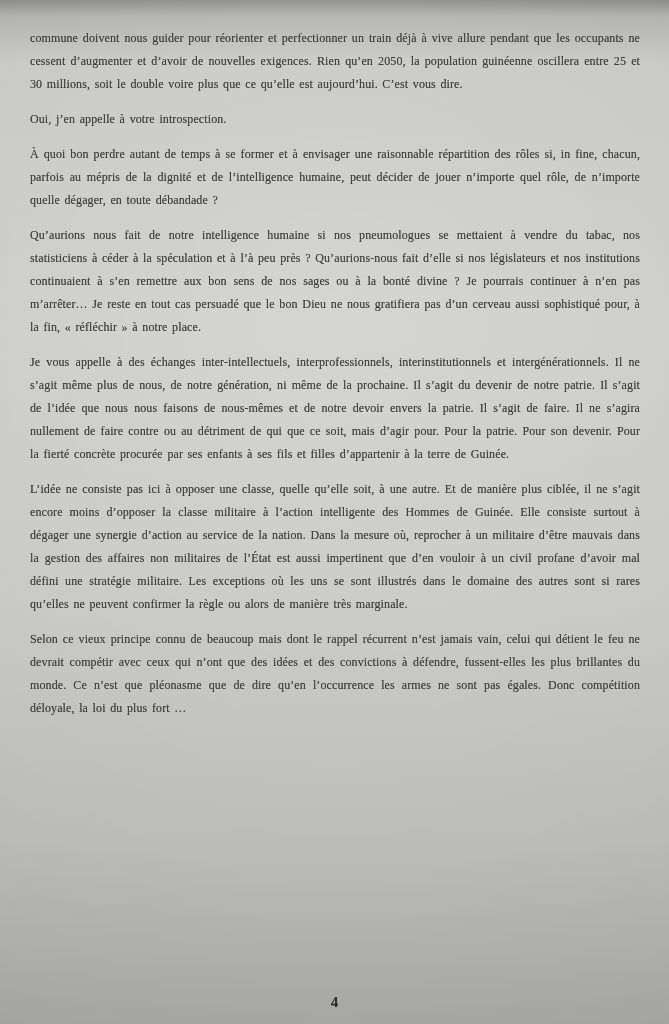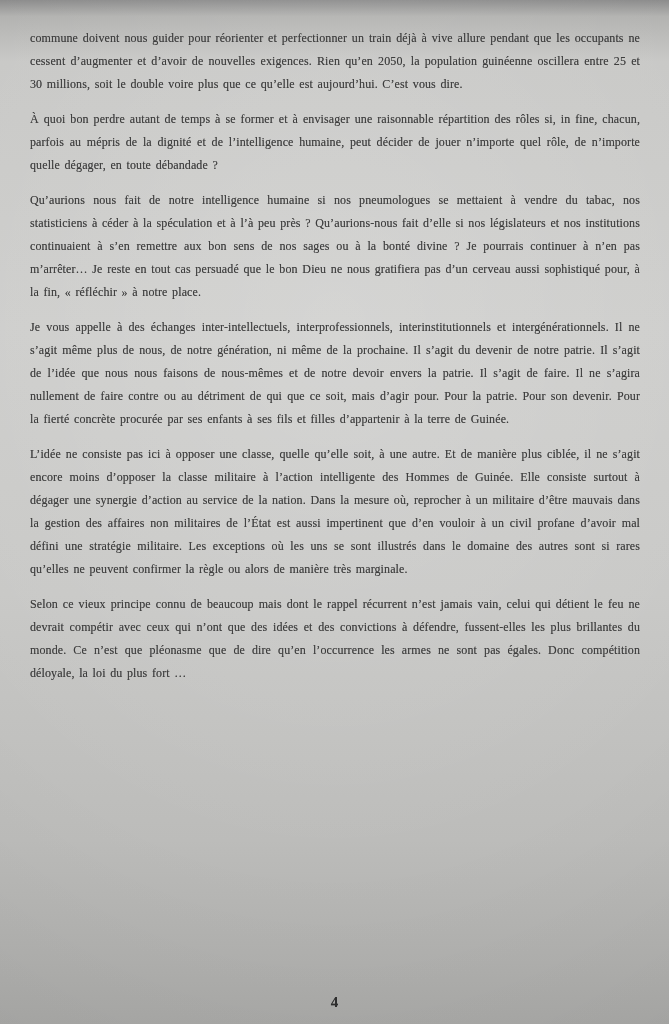--- a/index.html
+++ b/index.html
@@ -57,20 +57,21 @@
     color: #2e2e2e;
     text-shadow: 0 0 0.5px rgba(46,46,46,0.6);
   }
 </style>
 </head>
 <body>
 
 <div class="page">
   <div class="text-block">
     <p class="para">commune doivent nous guider pour réorienter et perfectionner un train déjà à vive allure pendant que les occupants ne cessent d’augmenter et d’avoir de nouvelles exigences. Rien qu’en 2050, la population guinéenne oscillera entre 25 et 30 millions, soit le double voire plus que ce qu’elle est aujourd’hui. C’est vous dire.</p>
+    <p class="para">Oui, j’en appelle à votre introspection.</p>
     <p class="para">À quoi bon perdre autant de temps à se former et à envisager une raisonnable répartition des rôles si, in fine, chacun, parfois au mépris de la dignité et de l’intelligence humaine, peut décider de jouer n’importe quel rôle, de n’importe quelle dégager, en toute débandade ?</p>
     <p class="para">Qu’aurions nous fait de notre intelligence humaine si nos pneumologues se mettaient à vendre du tabac, nos statisticiens à céder à la spéculation et à l’à peu près ? Qu’aurions-nous fait d’elle si nos législateurs et nos institutions continuaient à s’en remettre aux bon sens de nos sages ou à la bonté divine ? Je pourrais continuer à n’en pas m’arrêter… Je reste en tout cas persuadé que le bon Dieu ne nous gratifiera pas d’un cerveau aussi sophistiqué pour, à la fin, « réfléchir » à notre place.</p>
     <p class="para">Je vous appelle à des échanges inter-intellectuels, interprofessionnels, interinstitutionnels et intergénérationnels. Il ne s’agit même plus de nous, de notre génération, ni même de la prochaine. Il s’agit du devenir de notre patrie. Il s’agit de l’idée que nous nous faisons de nous-mêmes et de notre devoir envers la patrie. Il s’agit de faire. Il ne s’agira nullement de faire contre ou au détriment de qui que ce soit, mais d’agir pour. Pour la patrie. Pour son devenir. Pour la fierté concrète procurée par ses enfants à ses fils et filles d’appartenir à la terre de Guinée.</p>
     <p class="para">L’idée ne consiste pas ici à opposer une classe, quelle qu’elle soit, à une autre. Et de manière plus ciblée, il ne s’agit encore moins d’opposer la classe militaire à l’action intelligente des Hommes de Guinée. Elle consiste surtout à dégager une synergie d’action au service de la nation. Dans la mesure où, reprocher à un militaire d’être mauvais dans la gestion des affaires non militaires de l’État est aussi impertinent que d’en vouloir à un civil profane d’avoir mal défini une stratégie militaire. Les exceptions où les uns se sont illustrés dans le domaine des autres sont si rares qu’elles ne peuvent confirmer la règle ou alors de manière très marginale.</p>
     <p class="para">Selon ce vieux principe connu de beaucoup mais dont le rappel récurrent n’est jamais vain, celui qui détient le feu ne devrait compétir avec ceux qui n’ont que des idées et des convictions à défendre, fussent-elles les plus brillantes du monde. Ce n’est que pléonasme que de dire qu’en l’occurrence les armes ne sont pas égales. Donc compétition déloyale, la loi du plus fort …</p>
   </div>
   <div class="page-number">4</div>
 </div>
 
 </body></html>

